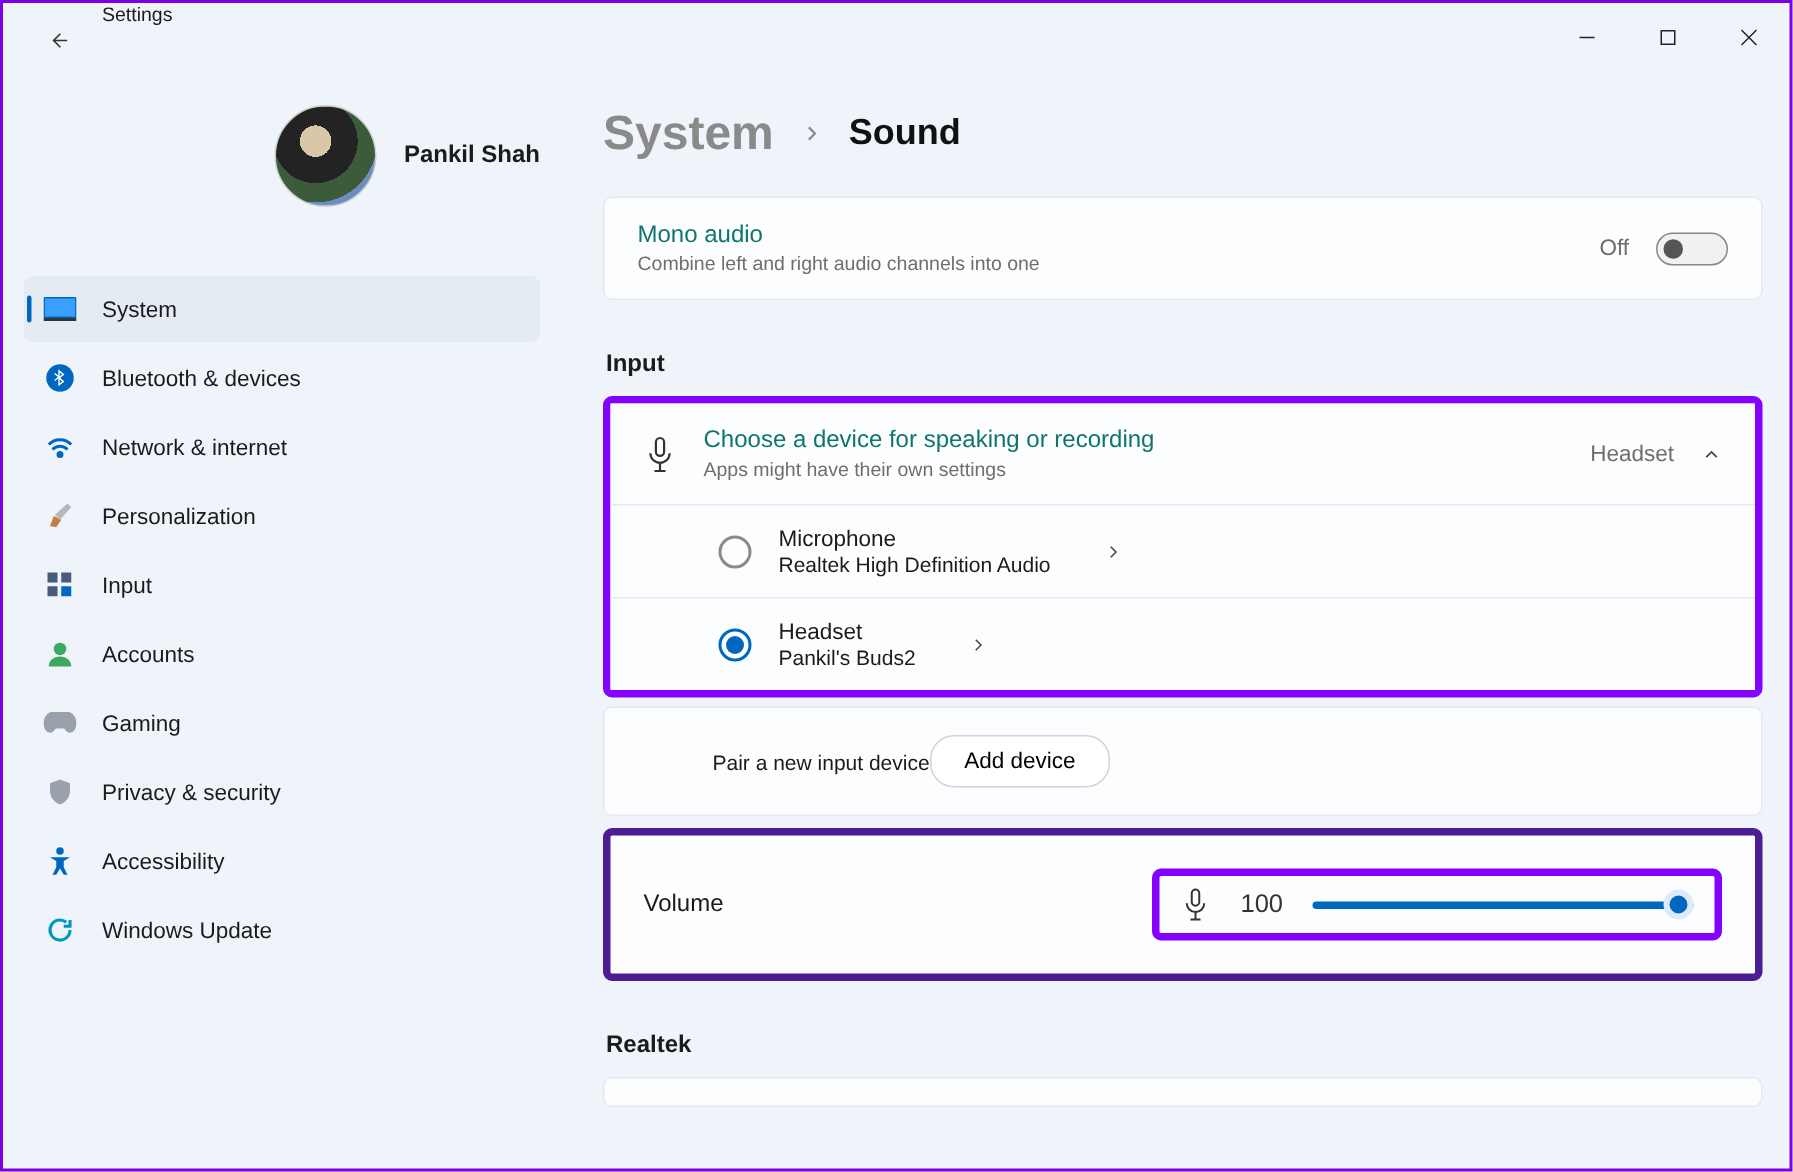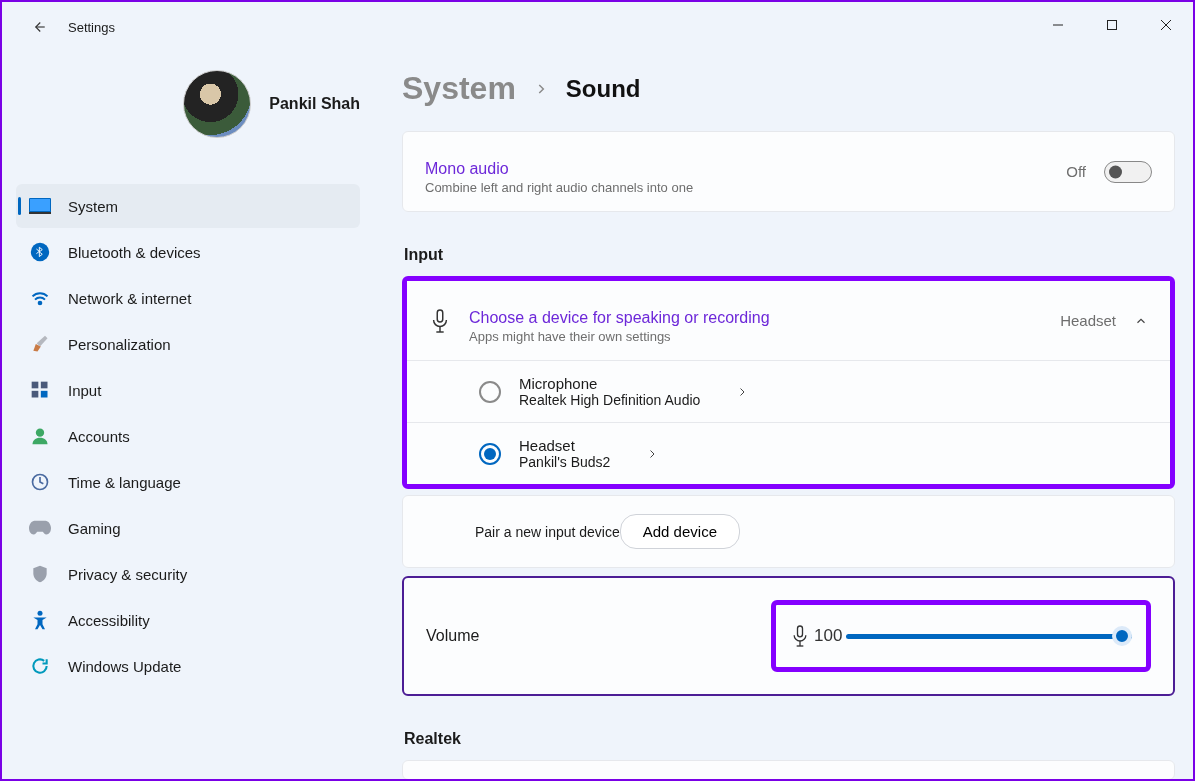--- a/index.html
+++ b/index.html
@@ -12,21 +12,20 @@
     border: 2px solid #7a00e6;
     position: relative;
     font-size: 14px;
     color: #1b1b1b;
   }
 
   
   .titlebar {
     height: 50px;
     display: flex;
-    align-items: center;
     padding: 0 0 0 22px;
     position: relative;
   }
   .back-btn { width: 28px; display:flex; align-items:center; justify-content:center; cursor:pointer; color:#333; }
   .app-title { margin-left: 16px; font-size: 13px; }
   .win-controls { position:absolute; right:0; top:0; height:46px; display:flex; }
   .win-ctrl { width:54px; display:flex; align-items:center; justify-content:center; cursor:pointer; color:#333; }
 
   .content { display:flex; height: calc(100% - 50px); }
 
@@ -71,21 +70,21 @@
   .bc-sep { color:#8a8a8a; }
   .bc-current { font-size: 24px; font-weight:700; color:#111; }
 
   .card {
     background:#fcfdfe; border:1px solid #e6e8ec; border-radius:6px;
     margin-bottom: 8px;
   }
   .row {
     display:flex; align-items:center; padding:16px 22px; gap:18px;
   }
-  .row .title { font-size:16px; color:#6d28d9;margin-top:12px; }
+  .row .title { font-size:16px; color:#0f766e; }
   .row .subtitle { font-size:13px; color:#6e6e6e; margin-top:2px; }
   .row .spacer { flex:1; }
   .row .muted { color:#6e6e6e; font-size:15px; }
 
   .section-title { font-size:16px; font-weight:600; margin: 34px 0 12px 2px; }
 
   .highlight-box {
     border:5px solid #8400ff; border-radius:6px; margin-bottom:6px;
   }
   .highlight-box .card { border-radius:0; border:none; margin:0; }
@@ -103,29 +102,29 @@
   .devrow .devtext .title { font-size:15px; }
   .chev { color:#555; flex-shrink:0; }
 
   .pairrow { padding:18px 22px 18px 72px; display:flex; align-items:center; }
   .pill-btn {
     background:#fff; border:1px solid #d0d3d9; border-radius:16px; padding:8px 22px;
     font-size:15px; cursor:pointer;
   }
 
   .vol-card {
-    background:#fcfdfe; border:2px solid #4c1d95; border-radius:6px;
+    background:#fcfdfe; border:5px solid #4c1d95; border-radius:6px;
     display:flex; align-items:center; padding:22px 22px; gap:20px;
     margin-top:6px;
   }
   .vol-label { font-size:16px; flex:0 0 auto; }
   .vol-spacer { flex:1; }
   .vol-highlight {
-    border:5px solid #8400ff; border-radius:6px; padding:19px 14px;
-    display:flex; align-items:center; gap:4px;
+    border:5px solid #8400ff; border-radius:6px; padding:7px 14px;
+    display:flex; align-items:center; gap:20px;
     width:380px;
   }
   .vol-num { font-size:17px; color:#333; }
   .slider-wrap { flex:1; display:flex; align-items:center; position:relative; height:20px; }
   .slider-track { flex:1; height:5px; background:#0067c0; border-radius:3px; }
   .slider-thumb {
     position:absolute; right:0; top:50%; transform:translate(0,-50%);
     width:20px; height:20px; border-radius:50%; background:#0067c0; border:4px solid #dceaf9;
   }
 
@@ -235,29 +234,20 @@
         <span class="icon">
             <svg width="20" height="20" viewBox="0 0 24 24" fill="#3da864">
               <circle cx="12" cy="8" r="5"></circle>
               <path d="M3 22c0-5 4-8 9-8s9 3 9 8z"></path>
             </svg>
           </span>
         <span>Accounts</span>
       </div>
       <div class="nav-item">
         <span class="icon">
-            <svg width="20" height="20" viewBox="0 0 24 24" fill="none" stroke="#4a6aa0" stroke-width="2">
-              <circle cx="12" cy="12" r="9"></circle>
-              <path d="M12 6v6l4 2"></path>
-            </svg>
-          </span>
-        <span>Time &amp; language</span>
-      </div>
-      <div class="nav-item">
-        <span class="icon">
             <svg width="22" height="16" viewBox="0 0 24 16" fill="#9aa0ac">
               <path d="M6 0h12c3 0 6 4 6 8s-2 7-5 7c-2 0-3-2-4-3h-6c-1 1-2 3-4 3-3 0-5-3-5-7s3-8 6-8z"></path>
             </svg>
           </span>
         <span>Gaming</span>
       </div>
       <div class="nav-item">
         <span class="icon">
             <svg width="20" height="20" viewBox="0 0 24 24" fill="#9aa0ac">
               <path d="M12 2l8 3v6c0 5-3 9-8 11-5-2-8-6-8-11V5z"></path>

